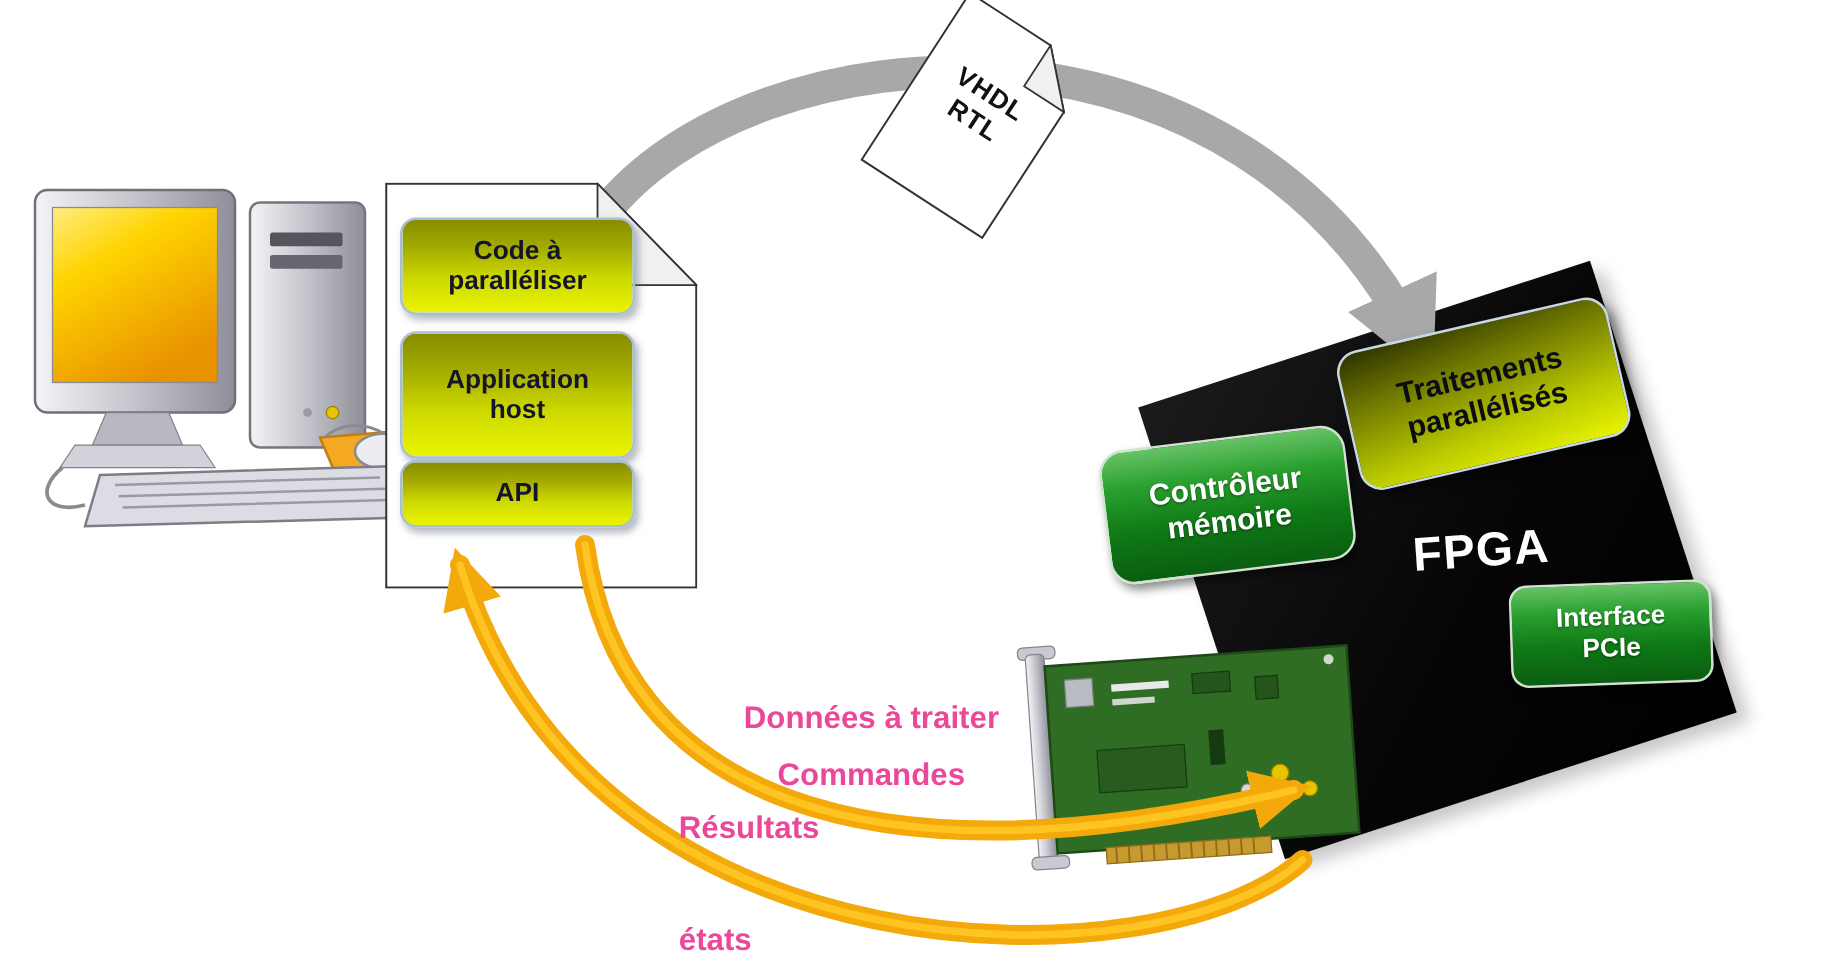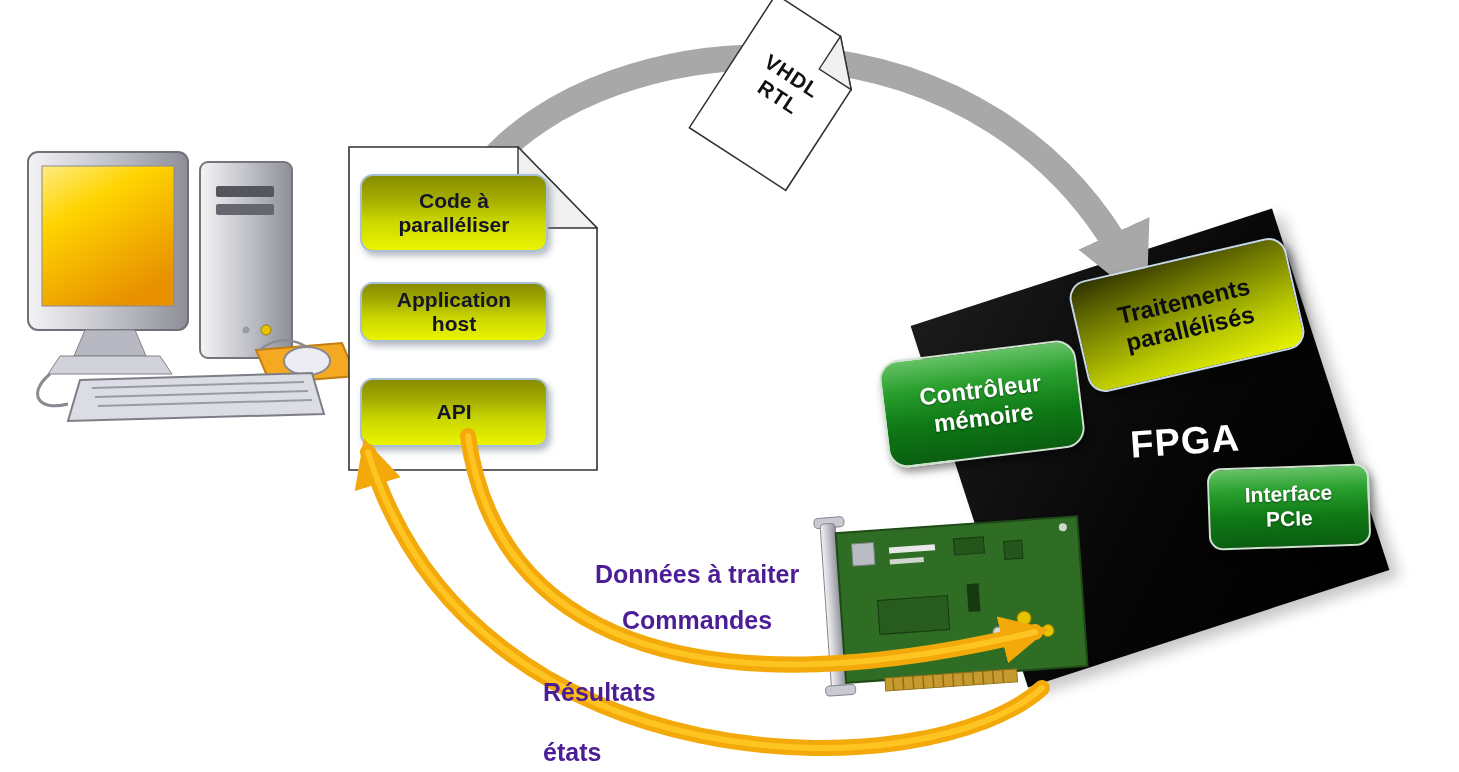--- a/index.html
+++ b/index.html
@@ -13,21 +13,21 @@
     position:absolute; left:12px; width:188px;
     border-radius:13px; border:2px solid #a9bfd4;
     background:linear-gradient(180deg,#878d00 0%,#a3ab00 30%,#ccd800 62%,#eaf400 100%);
     color:#14142a; font-weight:bold; font-size:21px; line-height:1.15;
     display:flex; align-items:center; justify-content:center; text-align:center;
     box-shadow:3px 4px 6px rgba(110,120,135,.5);
     padding:4px 10px;
   }
 
   
-  .host-doc { position:absolute; left:308px; top:146px; width:250px; height:325px; z-index:3;margin-left:40px; }
+  .host-doc { position:absolute; left:308px; top:146px; width:250px; height:325px; z-index:3; }
   .vhdl-doc { position:absolute; left:722px; top:12px; width:118px; height:162px;
               transform:rotate(33deg); transform-origin:center; z-index:3; }
   .vhdl-text { position:absolute; left:0; top:48px; width:100%; text-align:center;
                font-weight:bold; font-size:21px; color:#111; line-height:1.2; letter-spacing:1px; }
 
   
   .fpga-square {
     position:absolute; left:960px; top:258px; width:380px; height:380px;
     background:linear-gradient(135deg,#1b1b1b 0%,#060606 55%,#000 100%);
     transform:rotate(-18deg); z-index:1;
@@ -52,21 +52,21 @@
     transform:rotate(-13deg); z-index:3; padding:4px 12px;
     box-shadow:4px 6px 9px rgba(0,0,0,.5);
   }
   .fpga-title {
     position:absolute; left:1100px; top:420px; width:170px; text-align:center;
     color:#ffffff; font-weight:bold; font-size:38px; letter-spacing:1px;
     transform:rotate(-4deg); z-index:3;
   }
 
   
-  .flow-label { position:absolute; font-weight:bold; font-size:25px; color:#4c1d95; z-index:5; }
+  .flow-label { position:absolute; font-weight:bold; font-size:25px; color:#ec4899; z-index:5; }
 
   svg.layer { position:absolute; left:0; top:0; z-index:2; }
   svg.layer-top { position:absolute; left:0; top:0; z-index:4; }
 </style>
 </head>
 <body>
 
 <div class="canvas">
 
   <svg class="abs" style="left:20px;top:140px;z-index:1" width="350" height="300" viewBox="0 0 350 300">
@@ -124,24 +124,24 @@
   </svg>
 
   <div class="host-doc">
     <svg width="250" height="325" viewBox="0 0 250 325" style="position:absolute;left:0;top:0">
       <path d="M 1 1 L 170 1 L 249 82 L 249 324 L 1 324 Z" fill="#ffffff" stroke="#333333" stroke-width="1.6"></path>
       <path d="M 170 1 L 170 82 L 249 82 Z" fill="#f0f0f0" stroke="#333333" stroke-width="1.4"></path>
     </svg>
     <div class="ybox" style="top:28px;height:78px">
       <span>Code à paralléliser</span>
     </div>
-    <div class="ybox" style="top:136px;height:60px">
+    <div class="ybox" style="top:119px;height:102px">
       <span>Application host</span>
     </div>
-    <div class="ybox" style="top:232px;height:69px">
+    <div class="ybox" style="top:222px;height:54px">
       <span>API</span>
     </div>
   </div>
 
   <div class="vhdl-doc">
     <svg width="118" height="162" viewBox="0 0 118 162" style="position:absolute;left:0;top:0">
       <path d="M 1 1 L 78 1 L 116 40 L 116 160 L 1 160 Z" fill="#ffffff" stroke="#333333" stroke-width="1.6"></path>
       <path d="M 78 1 L 78 40 L 116 40 Z" fill="#f0f0f0" stroke="#333333" stroke-width="1.4"></path>
     </svg>
     <div class="vhdl-text">
@@ -202,16 +202,16 @@
 
     <path d="M 468 436 C 495 635, 690 715, 1035 632" stroke="#f3a90a" stroke-width="16" fill="none" stroke-linecap="round" marker-end="url(#mYellow)"></path>
     <path d="M 468 436 C 495 635, 690 715, 1035 632" stroke="#ffc926" stroke-width="6" fill="none" stroke-linecap="round" opacity="0.85"></path>
 
     <path d="M 1042 688 C 930 790, 470 792, 368 452" stroke="#f3a90a" stroke-width="16" fill="none" stroke-linecap="round" marker-end="url(#mYellow)"></path>
     <path d="M 1042 688 C 930 790, 470 792, 368 452" stroke="#ffc926" stroke-width="6" fill="none" stroke-linecap="round" opacity="0.85"></path>
   </svg>
 
   <div class="flow-label" style="left:595px;top:560px">Données à traiter</div>
   <div class="flow-label" style="left:622px;top:606px">Commandes</div>
-  <div class="flow-label" style="left:543px;top:678px">Résultats</div>
+  <div class="flow-label" style="left:543px;top:648px">Résultats</div>
   <div class="flow-label" style="left:543px;top:738px">états</div>
 
 </div>
 
 </body></html>

